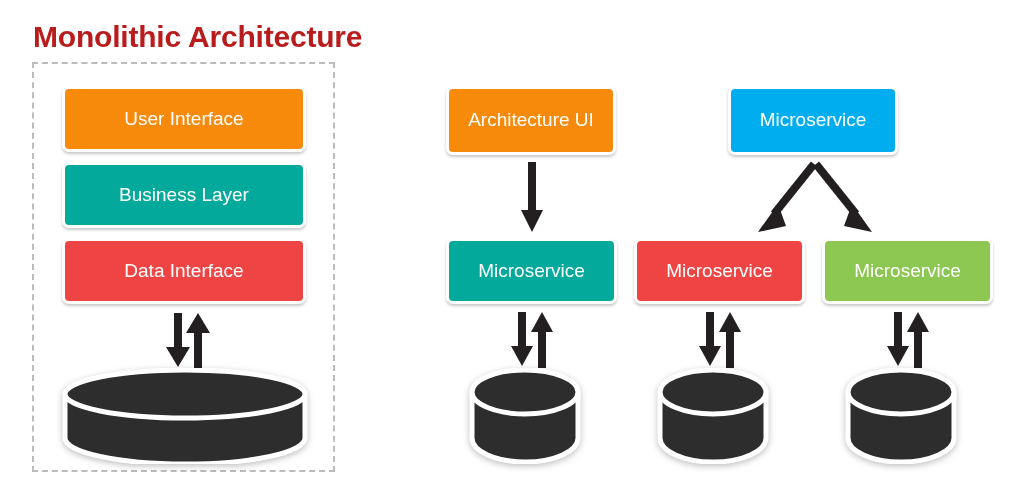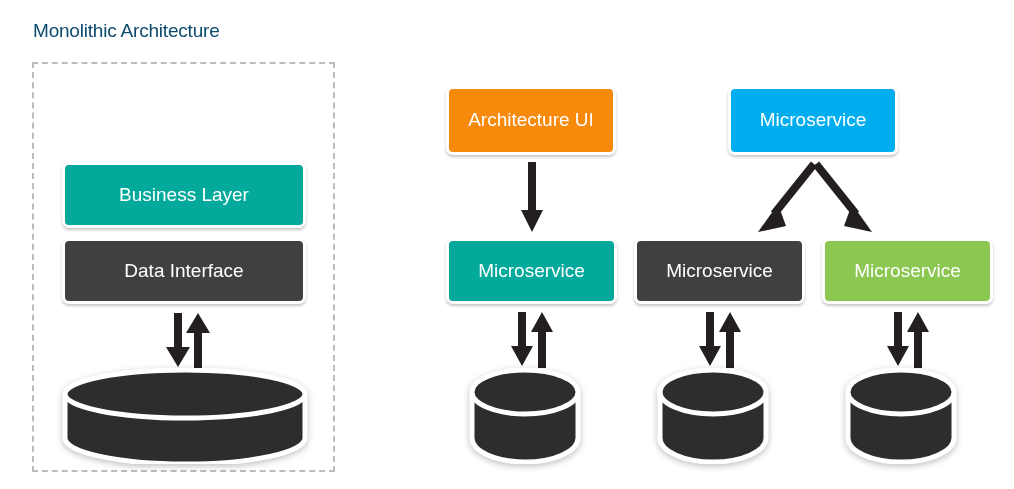--- a/index.html
+++ b/index.html
@@ -16,23 +16,23 @@
     position: relative;
     width: 1014px;
     height: 489px;
     background: #ffffff;
     overflow: hidden;
   }
 
   
   .panel-title {
     position: absolute;
-    font-size: 19px;
-    font-weight: normal;
-    color: #0c4a6e;
+    font-size: 30px;
+    font-weight: bold;
+    color: #b91c1c;
     letter-spacing: -0.2px;
     white-space: nowrap;
   }
   #title-monolith { left: 33px;  top: 20px; }
   #title-micro    { left: 495px; top: 20px; }
 
   
   .dashed-boundary {
     position: absolute;
     left: 32px;
@@ -55,21 +55,21 @@
     align-items: center;
     justify-content: center;
     color: #ffffff;
     font-size: 19px;
     font-weight: normal;
     text-align: center;
     line-height: 1.1;
     white-space: nowrap;
   }
   .node.orange      { background: #f7890b; }
-  .node.orange-deep { background: #404040; }
+  .node.orange-deep { background: #ef4444; }
   .node.teal        { background: #03a99b; text-align: center; }
   .node.blue        { background: #00aeef; }
   .node.green       { background: #8cc751; }
 
   
   .db {
     position: absolute;
     filter: drop-shadow(0 2px 3px rgba(0,0,0,0.25));
   }
   .db svg { display: block; width: 100%; height: 100%; }
@@ -84,20 +84,23 @@
 </head>
 <body>
 
 <div id="canvas">
 
   <div id="title-monolith" class="panel-title">Monolithic Architecture</div>
 
 
   <div class="dashed-boundary"></div>
 
+  <div class="node orange" style="left:62px; top:86px; width:244px; height:66px;">
+    <span>User Interface</span>
+  </div>
 
   <div class="node teal" style="left:62px; top:162px; width:244px; height:66px;">
     <span>Business Layer</span>
   </div>
 
   <div class="node orange-deep" style="left:62px; top:238px; width:244px; height:66px;">
     <span>Data Interface</span>
   </div>
 
   <div class="arrow" style="left:158px; top:313px; width:56px; height:56px;">

